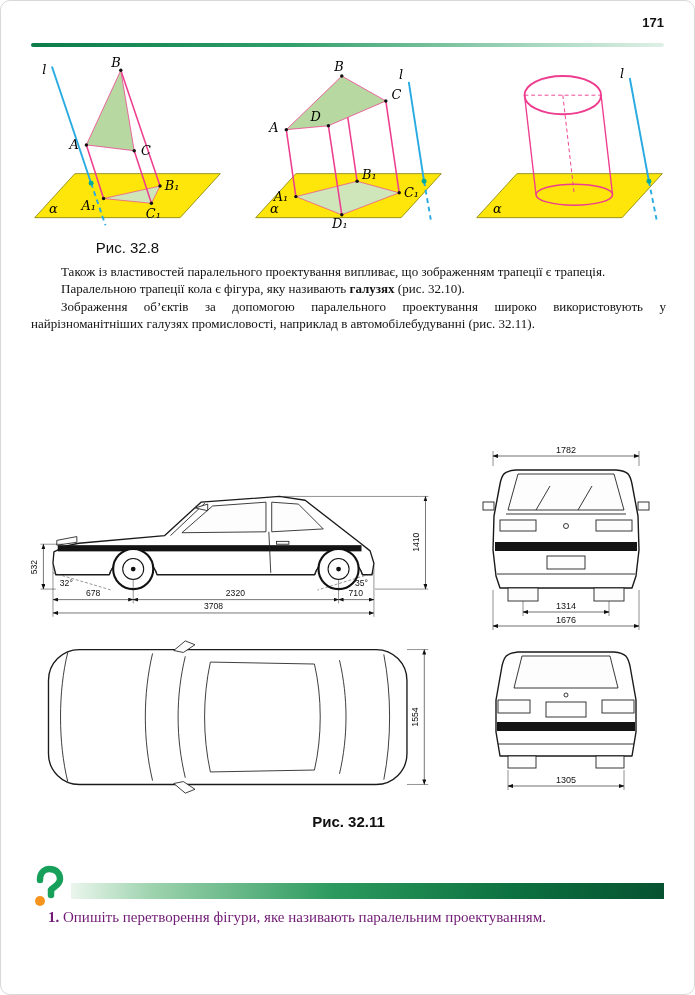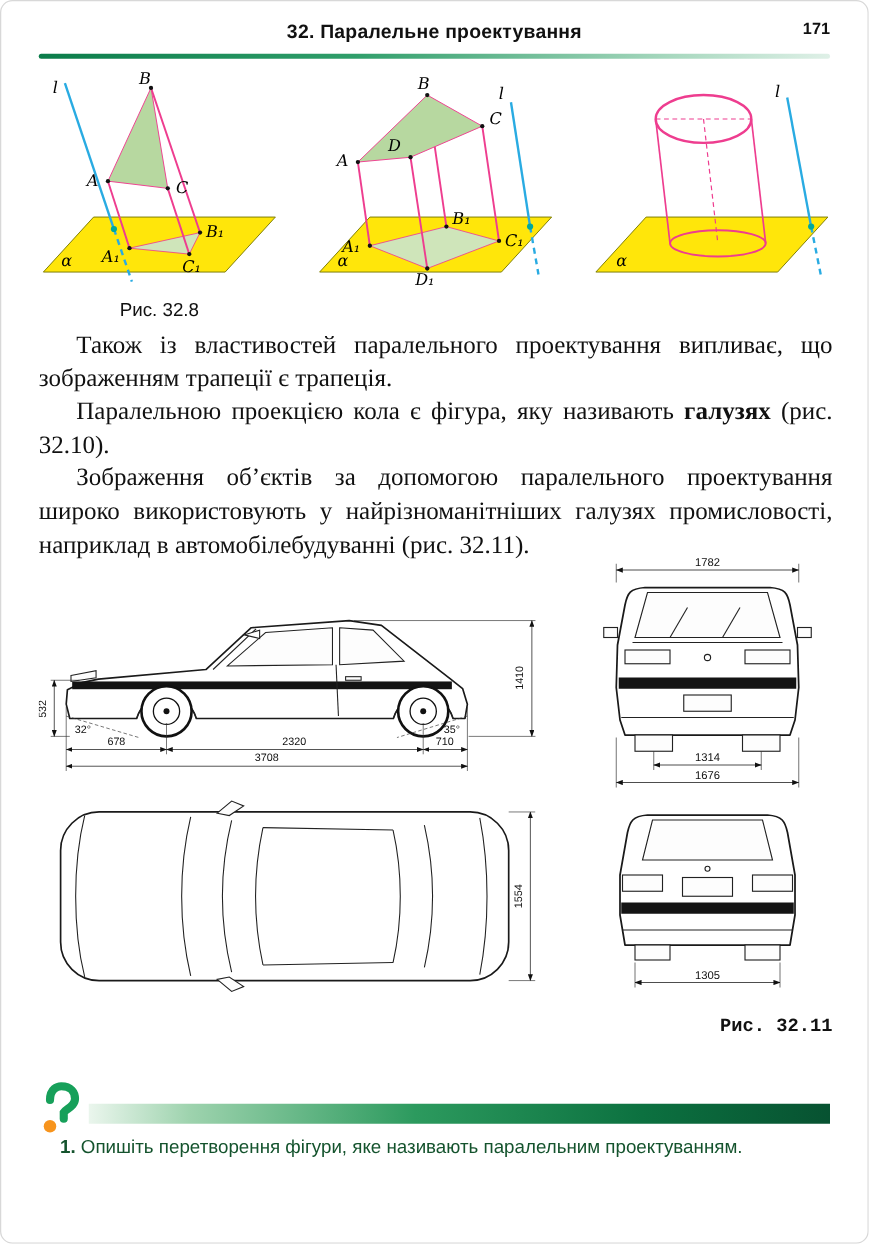--- a/index.html
+++ b/index.html
@@ -10,46 +10,45 @@
   .header{position:absolute;top:16px;left:30px;right:30px;height:22px;
           font-family:"Liberation Sans",sans-serif;font-weight:700}
   .header-title{display:block;text-align:center;font-size:15.5px;letter-spacing:.2px}
   .page-number{position:absolute;right:0;top:-2px;font-size:13px}
   .header-rule{position:absolute;top:42px;left:30px;right:30px;height:4px;border-radius:2px;
           background:linear-gradient(90deg,#0b7c4a 0%,#2f9e6a 40%,#a8d8bf 80%,#dff0e7 100%)}
   .geo-row{position:absolute;top:54px;left:24px;width:647px;display:flex;justify-content:space-between}
   .geo-fig{text-align:center}
   .fig-caption{font-family:"Liberation Sans",sans-serif;font-weight:400;font-size:15px;margin-top:3px}
   .glbl{font-family:"DejaVu Serif",serif;font-style:italic;font-size:13.5px;fill:#000}
-  .bodytext{position:absolute;top:262px;left:30px;width:635px;font-size:20px;line-height:1.33;text-align:justify}
+  .bodytext{position:absolute;top:262px;left:30px;width:635px;font-size:13px;line-height:1.33;text-align:justify}
   .bodytext p{text-indent:30px}
   .car-fig{position:absolute;top:443px;left:30px;width:635px}
   .car-row{display:flex;justify-content:space-between;margin-bottom:4px}
-  .car-caption{text-align:right;font-family:Liberation Mono, monospace;font-weight:700;font-size:15px;margin-top:10px}
+  .car-caption{text-align:center;font-family:Liberation Sans, sans-serif;font-weight:700;font-size:15px;margin-top:10px}
   .carline{fill:#fff;stroke:#1a1a1a;stroke-width:1.4;stroke-linejoin:round}
   .detail{fill:#fdfdfd;stroke:#222;stroke-width:0.9}
   .thin{fill:none;stroke:#222;stroke-width:0.9}
   .extline{stroke:#333;stroke-width:0.55}
   .dimline{stroke:#333;stroke-width:0.7;fill:none}
   .dimtxt{font-family:"Liberation Sans",sans-serif;font-size:9px;fill:#111}
   .qa-bar{position:absolute;top:882px;left:60px;right:30px;height:16px;
           background:linear-gradient(90deg,#f4faf5 0%,#9ed3ae 15%,#2c9a5e 45%,#0c7140 75%,#075231 100%)}
   .qa-icon{position:absolute;top:864px;left:26px;width:44px;height:46px;background:#fff}
   .q-list{position:absolute;top:908px;left:47px;width:618px;list-style:none;
-          font-family:Liberation Sans, sans-serif;font-size:15px;color:#14532d}
+          font-family:Liberation Serif, serif;font-size:15px;color:#701a75}
   .q-list li{margin-bottom:7px}
   .q-num{font-weight:700}
 </style>
 </head>
 <body>
 
 <div class="page">
 
   <header class="header">
-    <span class="header-title">32. Паралельне проектування</span>
     <span class="page-number">171</span>
   </header>
   <div class="header-rule"></div>
 
   <div class="geo-row">
 
     <figure class="geo-fig">
       <svg width="205" height="177" viewBox="0 0 214 185">
         <polygon points="10,170 52,124 204,124 162,170" fill="#ffe60a" stroke="#7a7a00" stroke-width="0.8"></polygon>
         <polygon points="82,150 141,137 132,155" fill="#cfe5ba" stroke="#ee3d8f" stroke-width="0.7"></polygon>
@@ -140,21 +139,21 @@
           <circle cx="190" cy="132" r="2.6" fill="#00a99d"></circle>
         </g>
         <text class="glbl" x="162" y="24" text-anchor="middle">l</text>
         <text class="glbl" x="27" y="165">α</text>
       </svg>
     </figure>
   </div>
 
   <section class="bodytext">
     <p><span>Також із властивостей паралельного проектування випливає, що зображенням трапеції є трапеція.</span></p>
-    <p><span>Паралельною проекцією кола є фігура, яку називають </span><b>галузях</b><span> (рис. 32.10).</span></p>
+    <p><span>Паралельною трапеції кола є фігура, яку називають </span><b>галузях</b><span> (рис. 32.10).</span></p>
     <p><span>Зображення об’єктів за допомогою паралельного проектування широко використовують у найрізноманітніших галузях промисловості, наприклад в автомобілебудуванні (рис. 32.11).</span></p>
   </section>
 
   <figure class="car-fig">
     <div class="car-row">
 
       <svg width="405" height="188" viewBox="-4 0 424 195">
         <defs>
           <marker id="arw" viewBox="0 0 8 6" refX="7.5" refY="3" markerWidth="8" markerHeight="6" orient="auto-start-reverse">
             <path d="M0,0 L8,3 L0,6 Z" fill="#111"></path>

